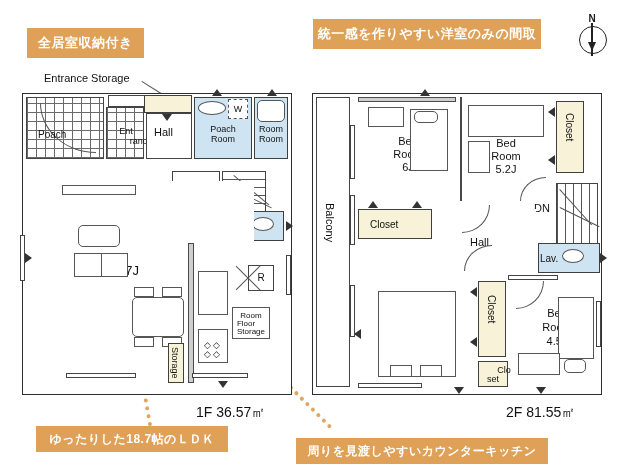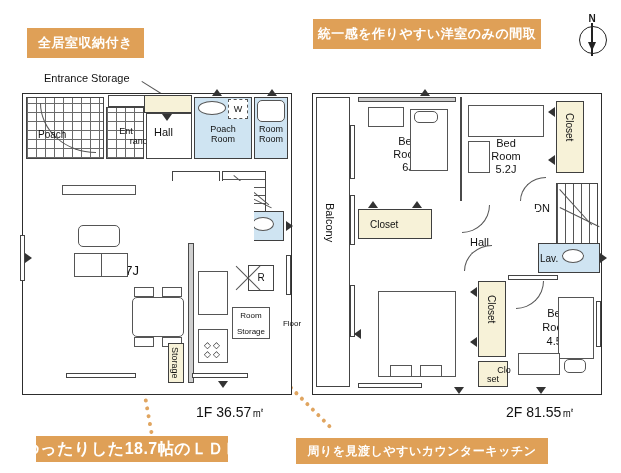--- a/index.html
+++ b/index.html
@@ -18,21 +18,21 @@
     position:absolute;
     background:#dfa057;
     color:#ffffff;
     font-weight:bold;
     display:flex;align-items:center;justify-content:center;
     letter-spacing:.5px;
     white-space:nowrap;
   }
   #badge-top-left{left:27px;top:28px;width:117px;height:30px;font-size:13px;}
   #badge-top-right{left:313px;top:19px;width:228px;height:30px;font-size:13px;}
-  #badge-bottom-left{left:36px;top:436px;width:192px;height:26px;font-size:16px;}
+  #badge-bottom-left{left:36px;top:426px;width:192px;height:26px;font-size:12px;}
   #badge-bottom-right{left:296px;top:438px;width:252px;height:26px;font-size:12px;}
 
   
   #compass{left:575px;top:14px;width:34px;height:48px;}
   #compass .n{
     position:absolute;left:0;top:0;width:34px;text-align:center;
     font-size:10px;font-weight:bold;line-height:10px;
   }
   #compass .ring{
     position:absolute;left:4px;top:12px;width:26px;height:26px;
@@ -191,21 +191,21 @@
   <div class="fur" style="left:112px;top:252px;width:20px;height:10px;"></div>
   <div class="fur" style="left:140px;top:252px;width:20px;height:10px;"></div>
 
   <div class="wall-th" style="left:166px;top:158px;width:6px;height:140px;"></div>
   <div class="fur" style="left:176px;top:186px;width:30px;height:44px;"></div>
   <div class="fur" style="left:176px;top:244px;width:30px;height:34px;"></div>
   <div class="lbl-sm" style="left:178px;top:256px;width:26px;font-size:9px;letter-spacing:2px;">◇◇<br>◇◇</div>
 
   <div class="fur" style="left:210px;top:222px;width:38px;height:32px;"></div>
   <div class="lbl-sm" style="left:210px;top:226px;width:38px;">Room</div>
-  <div class="lbl-sm" style="left:199px;top:234px;width:50px;margin-left:46px;">Floor</div>
+  <div class="lbl-sm" style="left:199px;top:234px;width:50px;">Floor</div>
   <div class="lbl-sm" style="left:210px;top:242px;width:38px;">Storage</div>
 
   <div class="xbox" style="left:226px;top:180px;width:26px;height:26px;"></div>
   <div class="lbl-sm" style="left:226px;top:188px;width:26px;font-size:10px;">R</div>
 
   <div class="closet" style="left:146px;top:258px;width:16px;height:40px;"></div>
   <div class="lbl-sm vert" style="left:148px;top:262px;font-size:9px;">Storage</div>
 
   <div class="win" style="left:-2px;top:150px;width:5px;height:46px;"></div>
   <div class="tri tri-rt" style="left:3px;top:168px;"></div>

